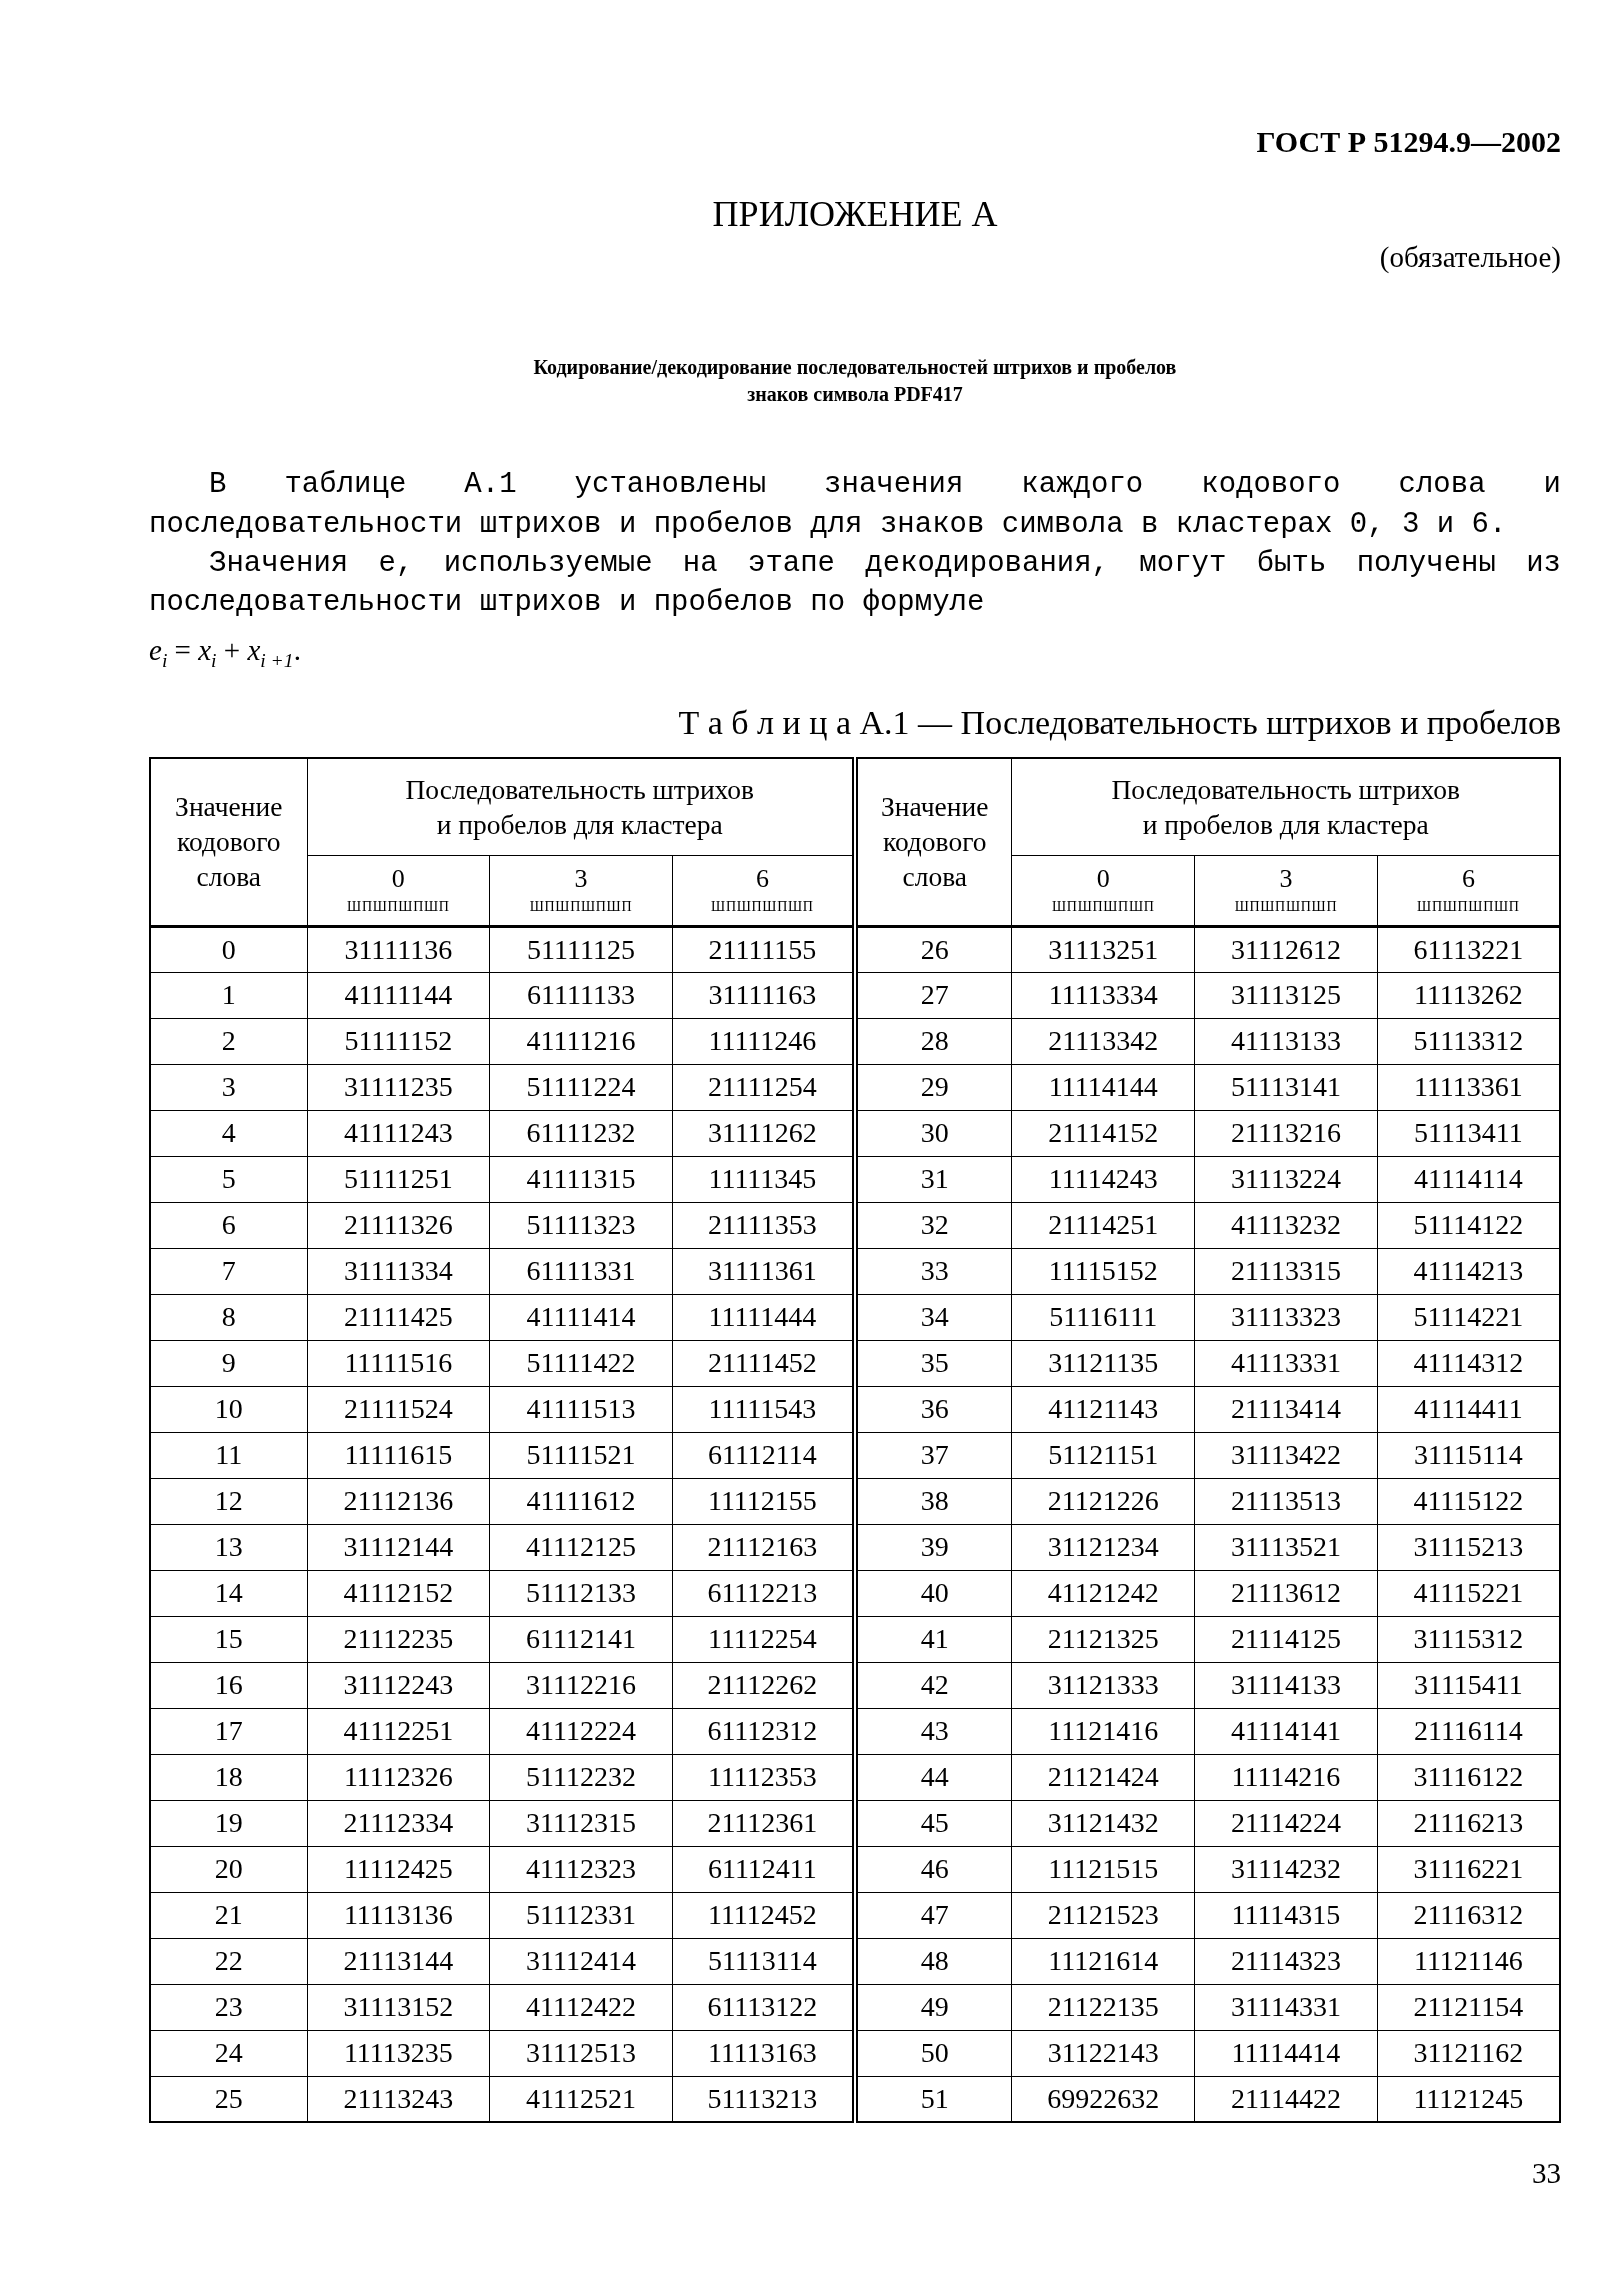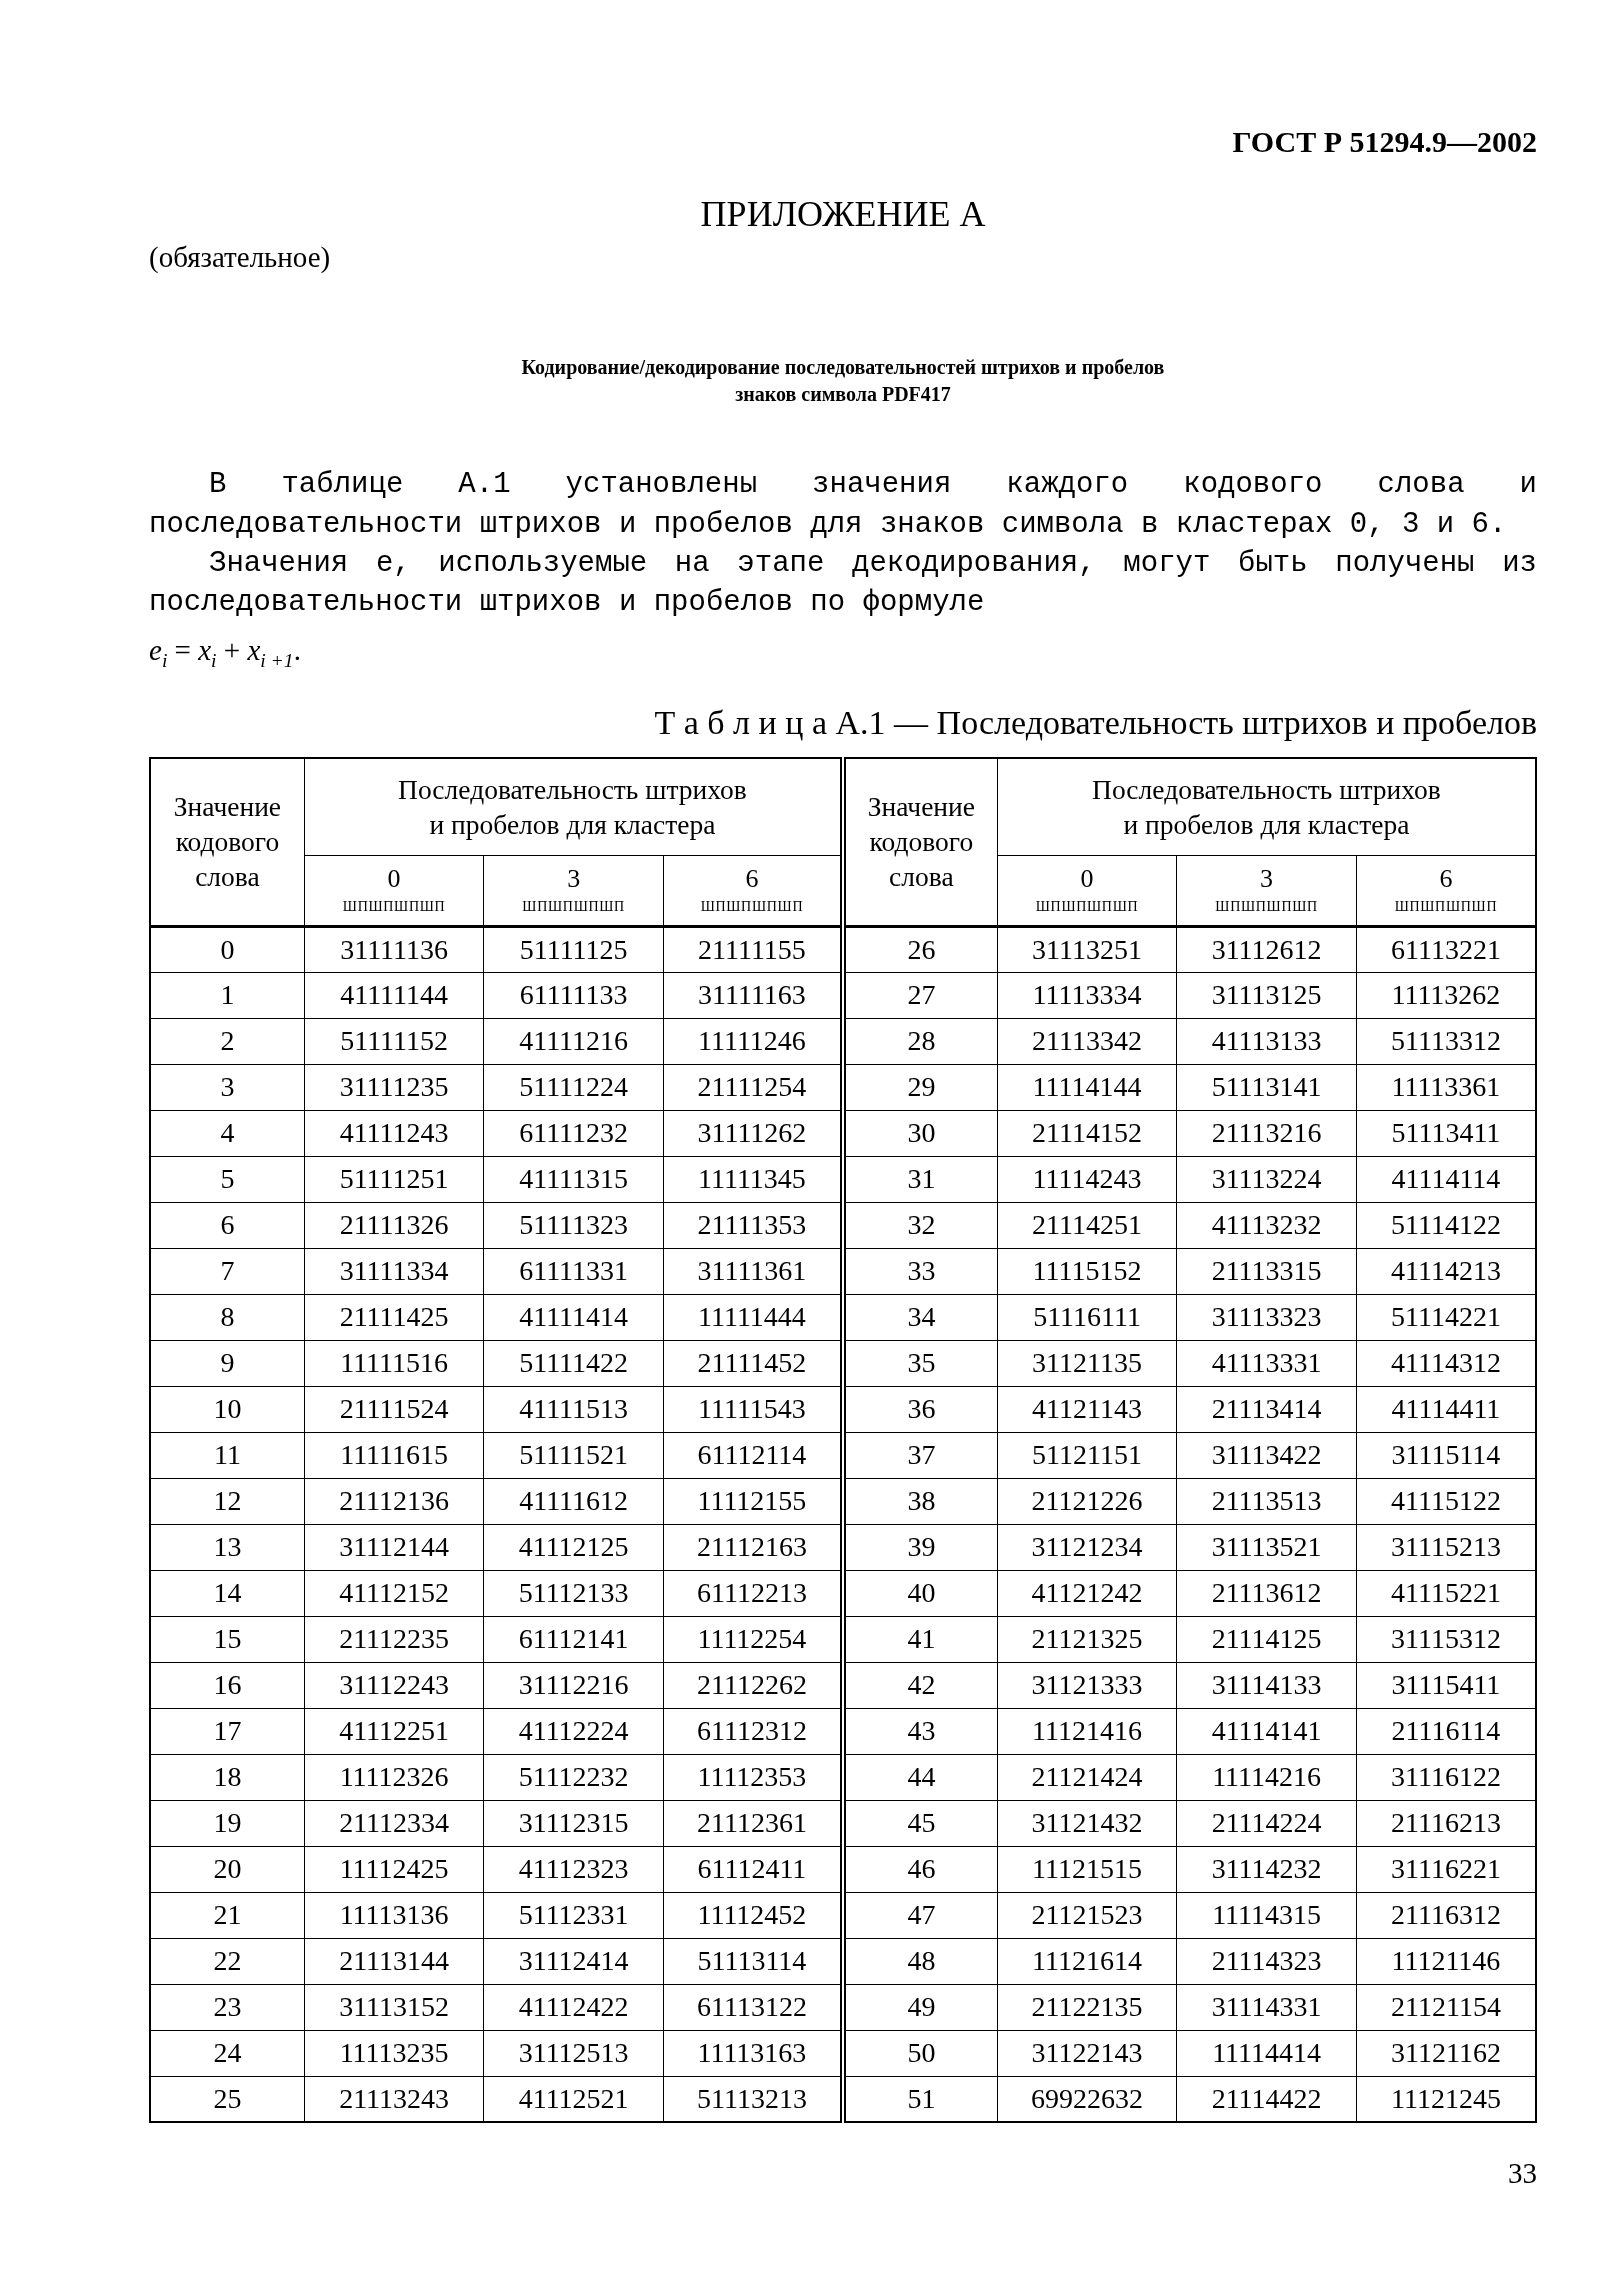--- a/index.html
+++ b/index.html
@@ -4,38 +4,38 @@
 <style>
   * { margin: 0; padding: 0; box-sizing: border-box; }
   html, body { background: #ffffff; }
   .page {
     position: relative;
     width: 1622px;
     height: 2295px;
     background: #ffffff;
     color: #000000;
     font-family: "Liberation Serif", "DejaVu Serif", serif;
-    padding: 124px 85px 0 149px;
+    padding: 124px 61px 0 149px;
     overflow: hidden;
   }
   .gost-header {
     text-align: right;
     font-weight: bold;
     font-size: 30px;
     line-height: 1.2;
   }
   .appendix-title {
     margin-top: 33px;
     text-align: center;
     font-size: 36px;
     line-height: 1.2;
   }
   .appendix-note {
     margin-top: 3.9px;
-    text-align: left;
+    text-align: right;
     font-size: 29px;
     line-height: 1.2;
   }
   .main-title {
     margin-top: 79px;
     text-align: center;
     font-weight: bold;
     font-size: 20px;
     line-height: 1.38;
   }

